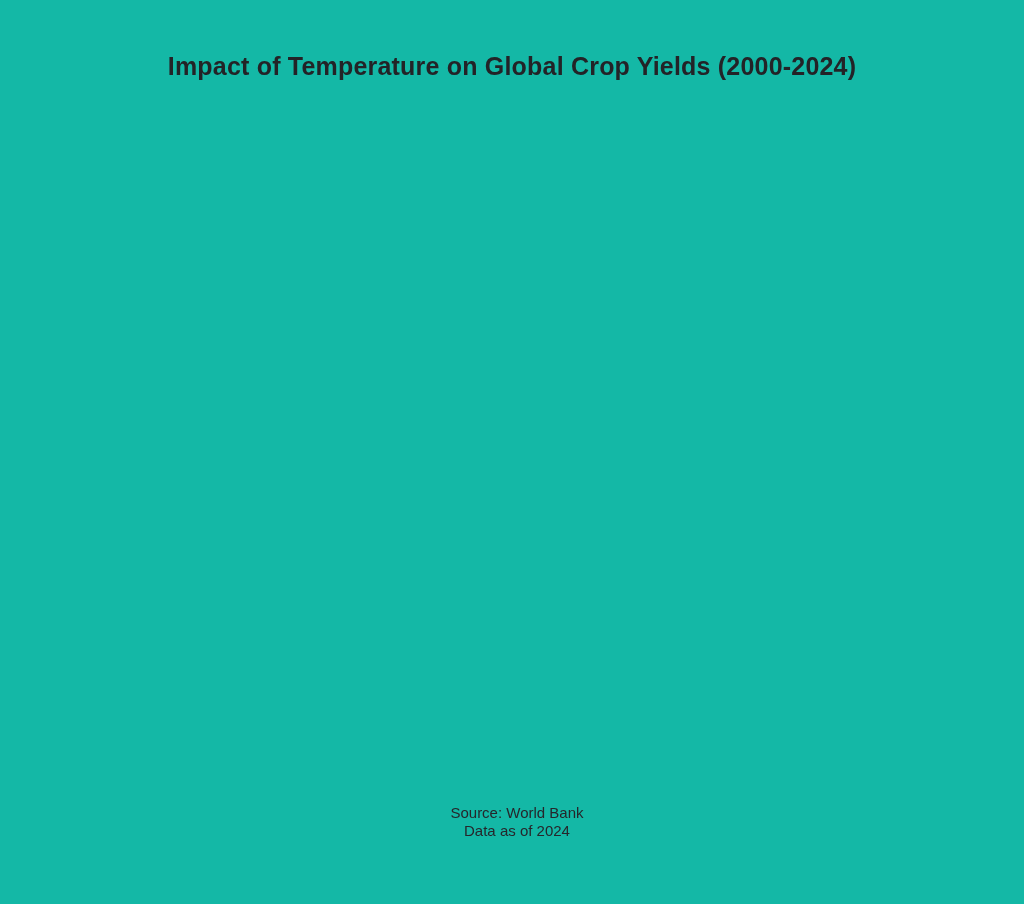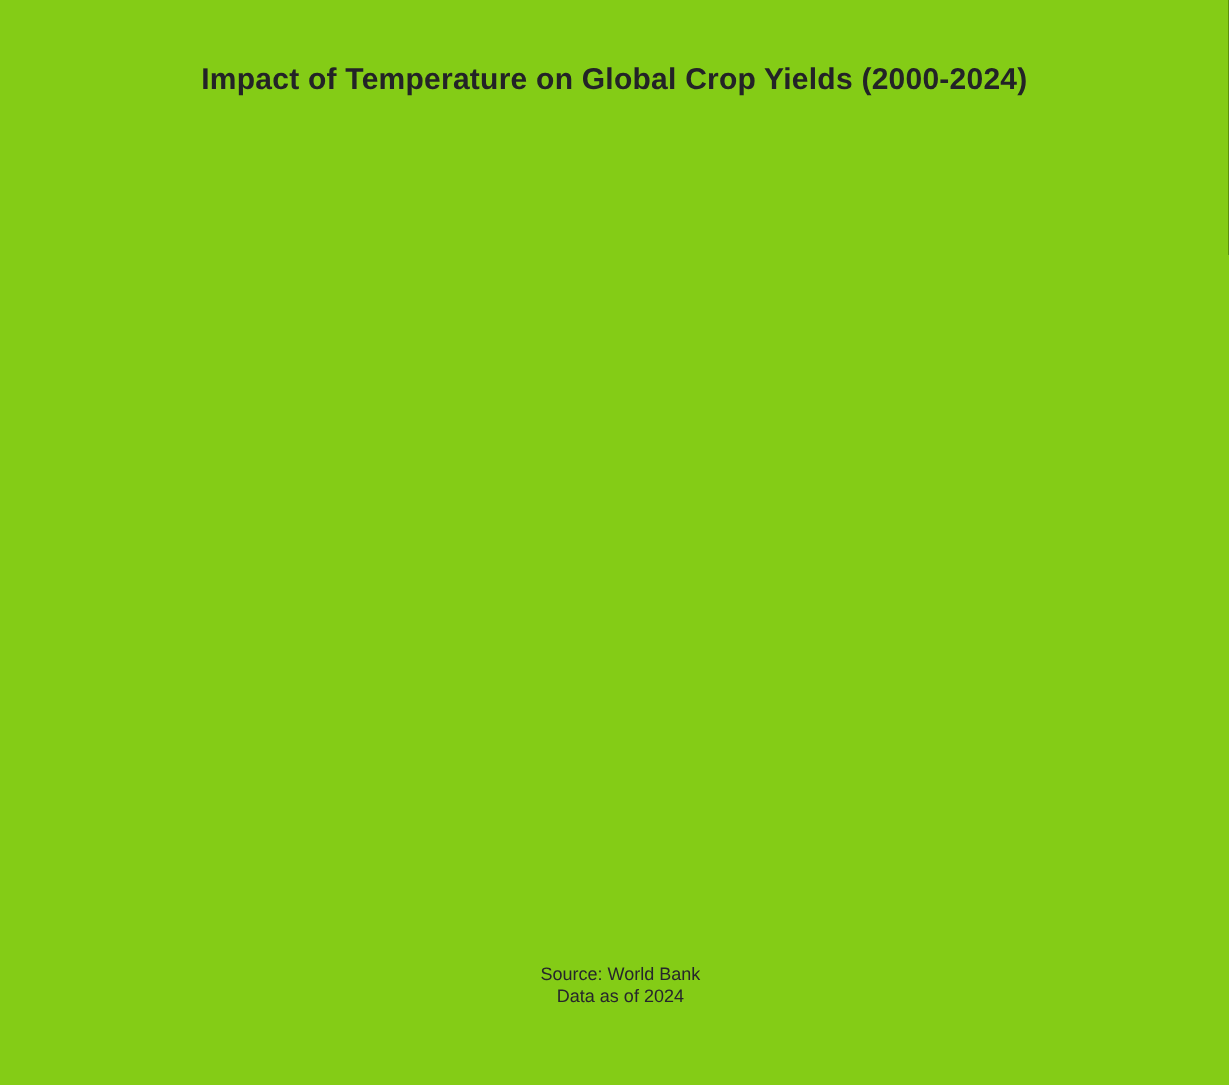--- a/index.html
+++ b/index.html
@@ -13,21 +13,21 @@
     overflow: hidden;
     position: relative;
     font-family: "Liberation Sans", sans-serif;
   }
   .figure-canvas {
     position: absolute;
     left: 0;
     top: 0;
     width: 1024px;
     height: 904px;
-    background: #84cc16;
+    background: #14b8a6;
   }
   .figure-title {
     position: absolute;
     top: 50px;
     left: 0;
     width: 1024px;
     text-align: center;
     font-size: 25px;
     line-height: 32px;
     font-weight: bold;

